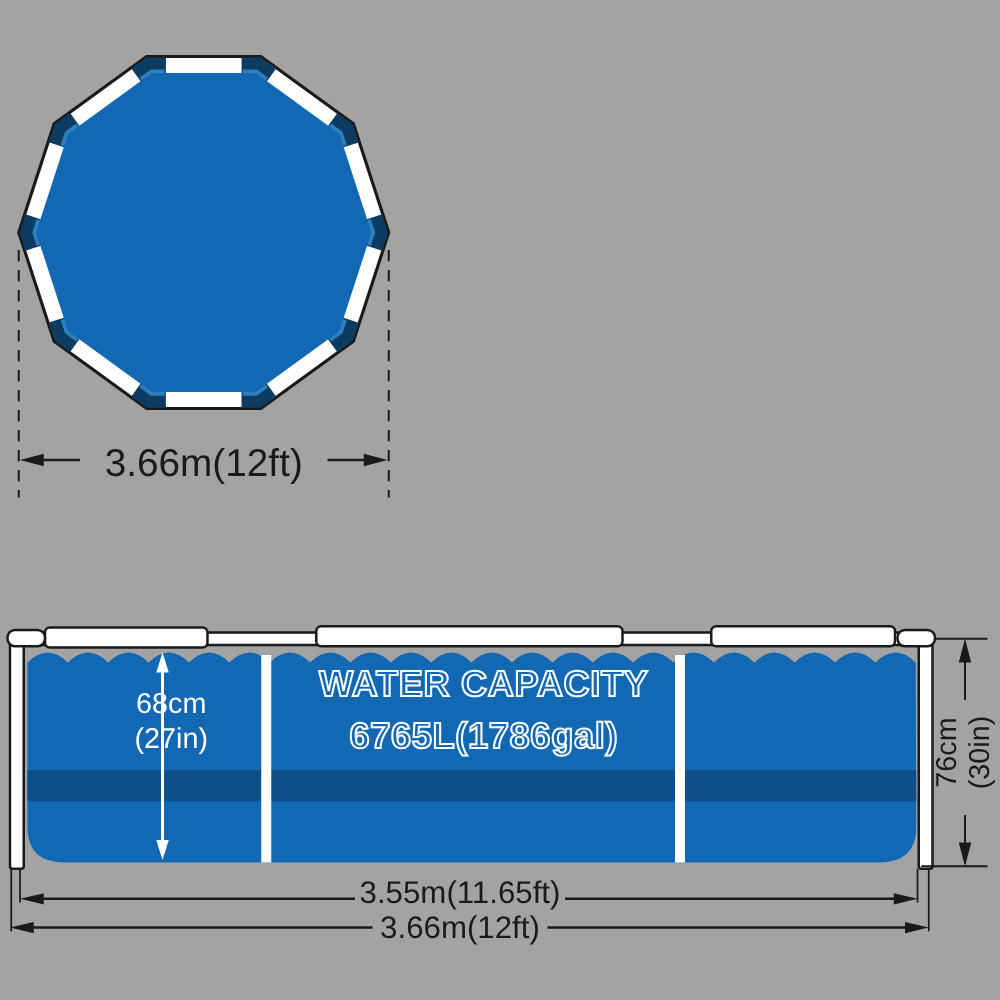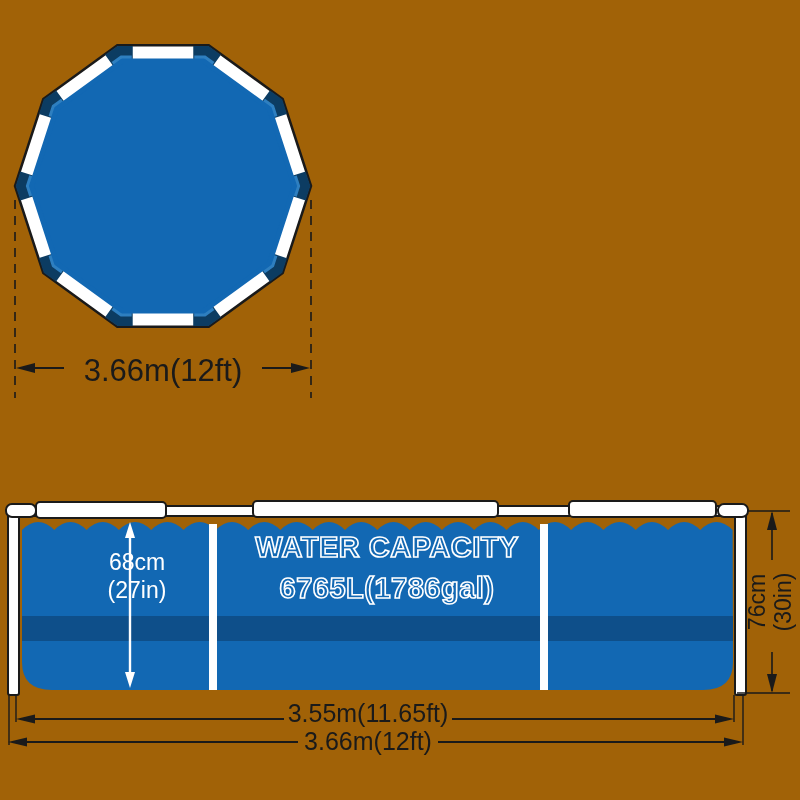--- a/index.html
+++ b/index.html
@@ -1,16 +1,16 @@
 <!DOCTYPE html>
 <html><head>
 <meta charset="utf-8">
 <style>
   html,body{margin:0;padding:0;background:#fff;}
-  #canvas{position:relative;width:800px;height:800px;background:#a16207;overflow:hidden;
+  #canvas{position:relative;width:800px;height:800px;background:#a3a3a3;overflow:hidden;
           font-family:"Liberation Sans", sans-serif;}
   svg{position:absolute;display:block;}
   #top-view-svg{left:0;top:0;}
   #side-view-svg{left:0;top:490px;}
   text{font-family:"Liberation Sans", sans-serif;}
   .dim-text{fill:#1a1a1a;font-size:25px;}
   .dim-text-big{fill:#1a1a1a;font-size:31px;}
   .white-dim-text{fill:#ffffff;font-size:23px;}
   .rot-dim-text{fill:#1a1a1a;font-size:23px;}
   .capacity-text{fill:none;stroke:#ffffff;stroke-width:1.6px;font-weight:bold;font-size:29px;letter-spacing:0.5px;}

